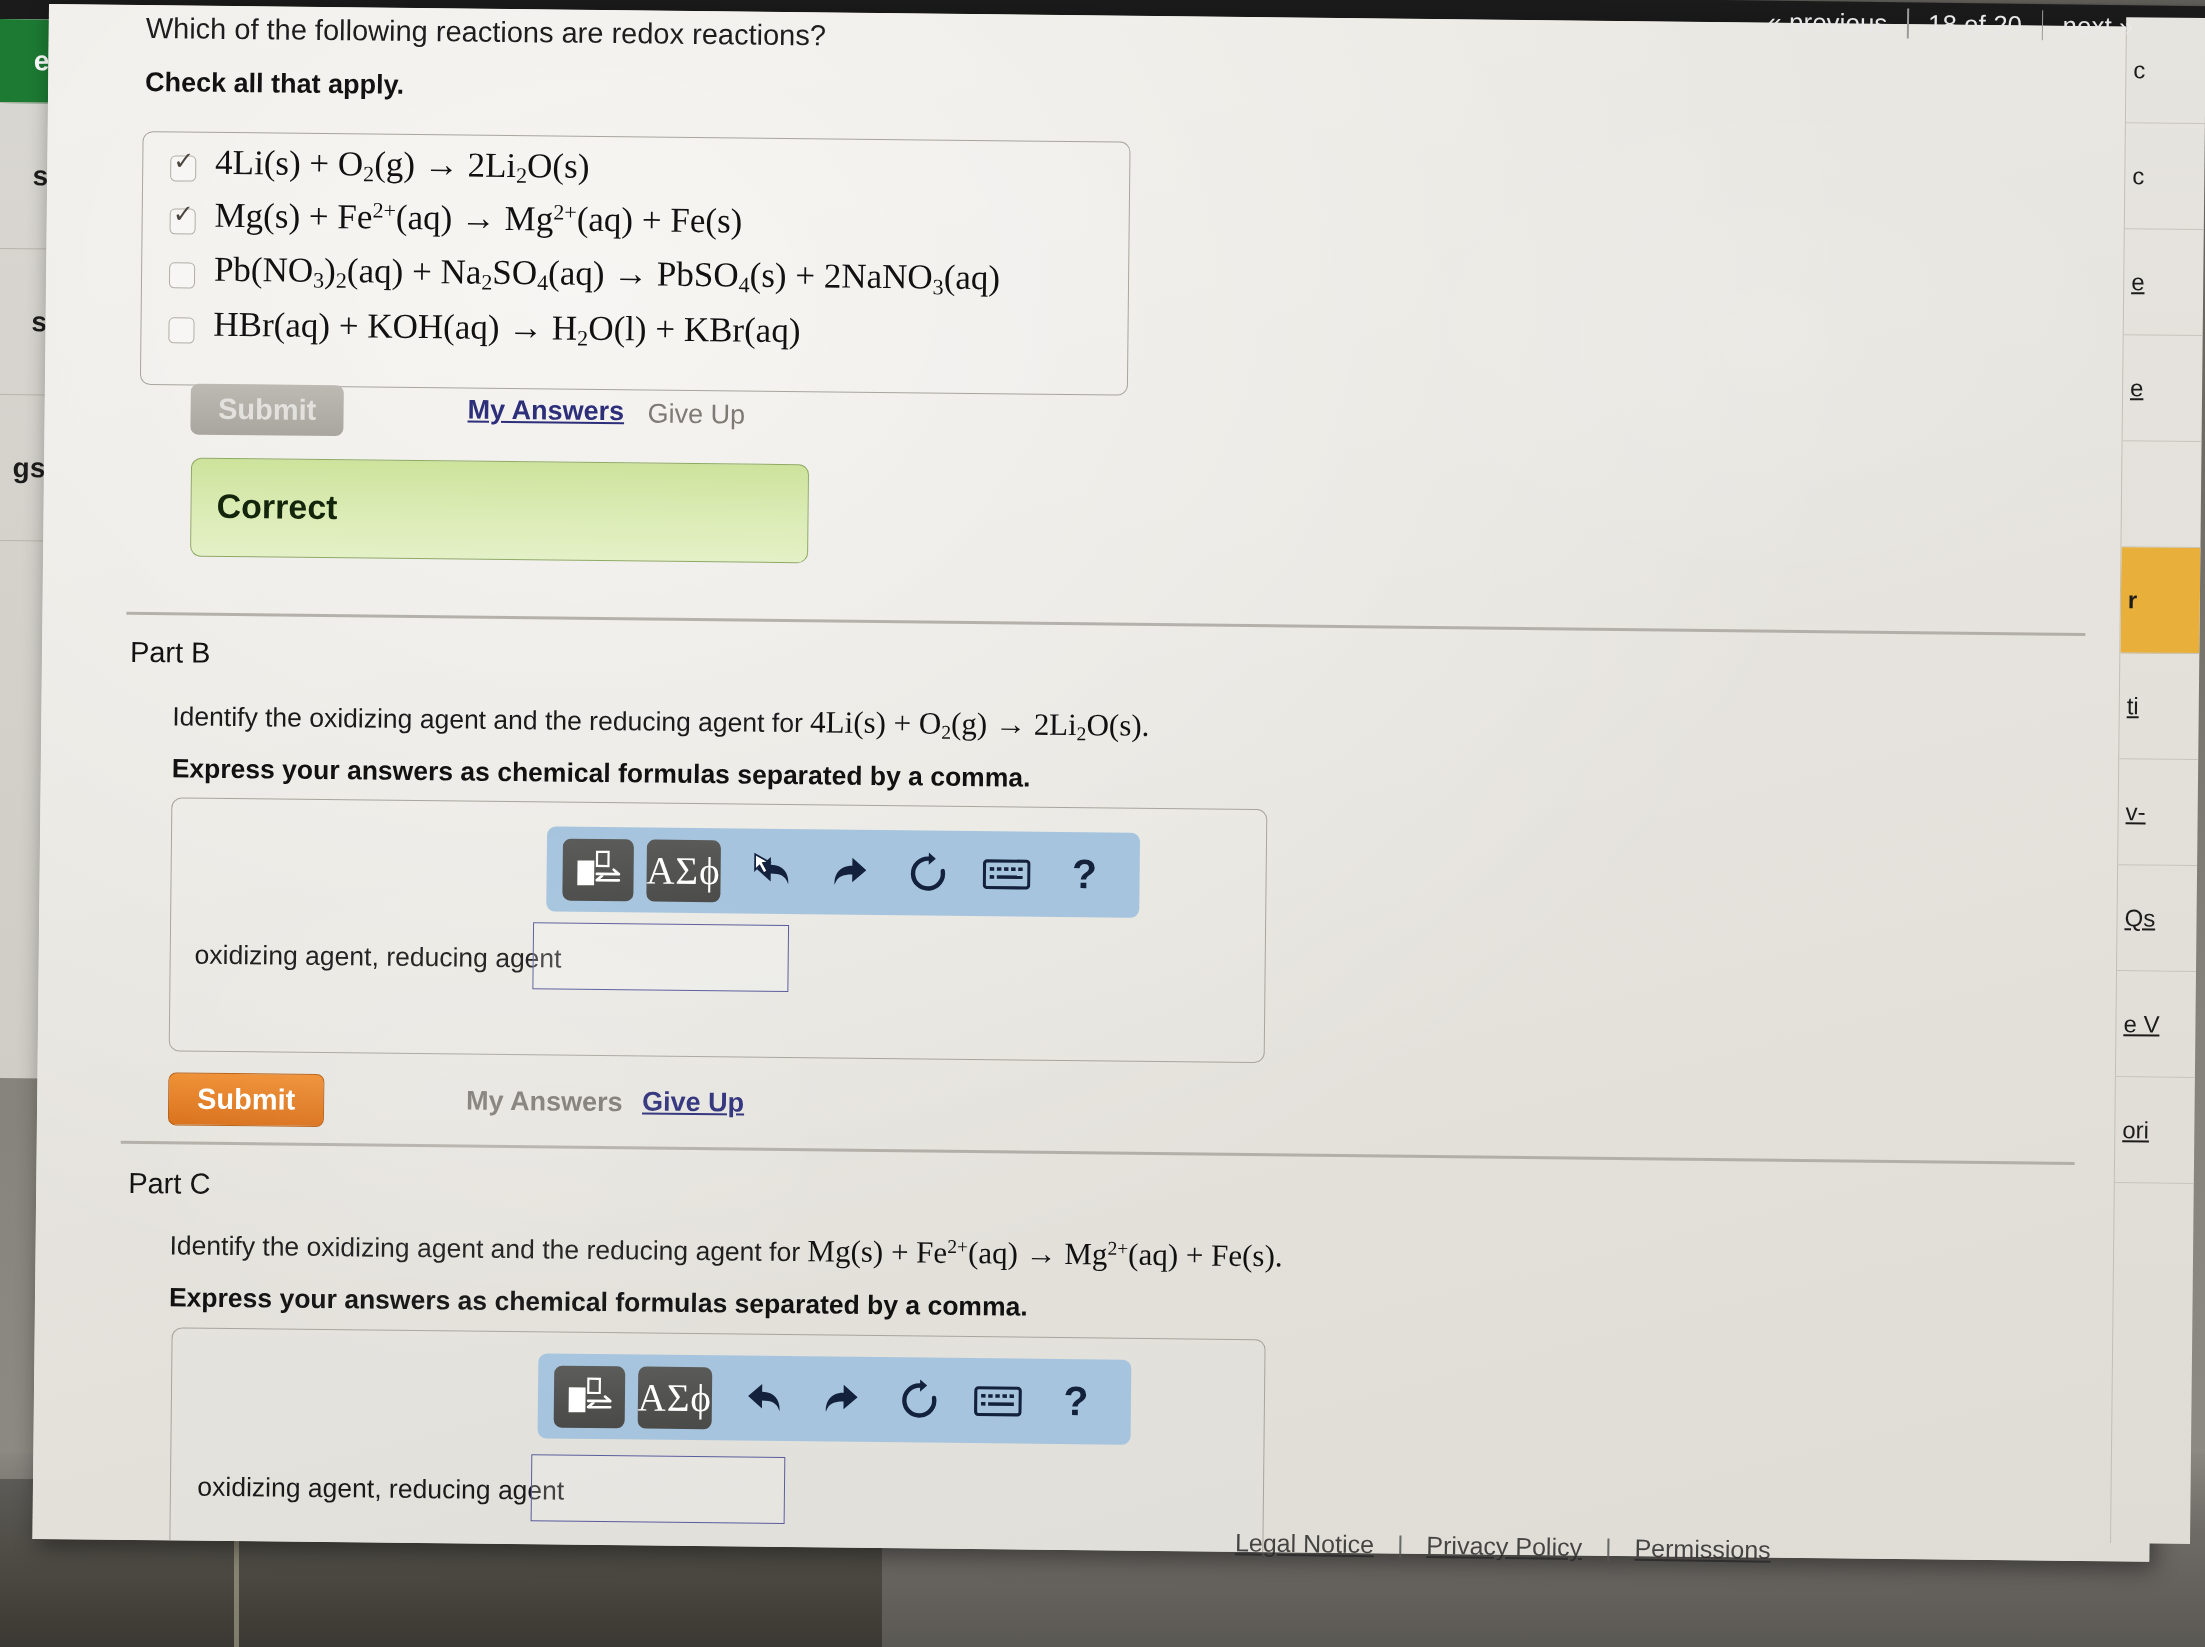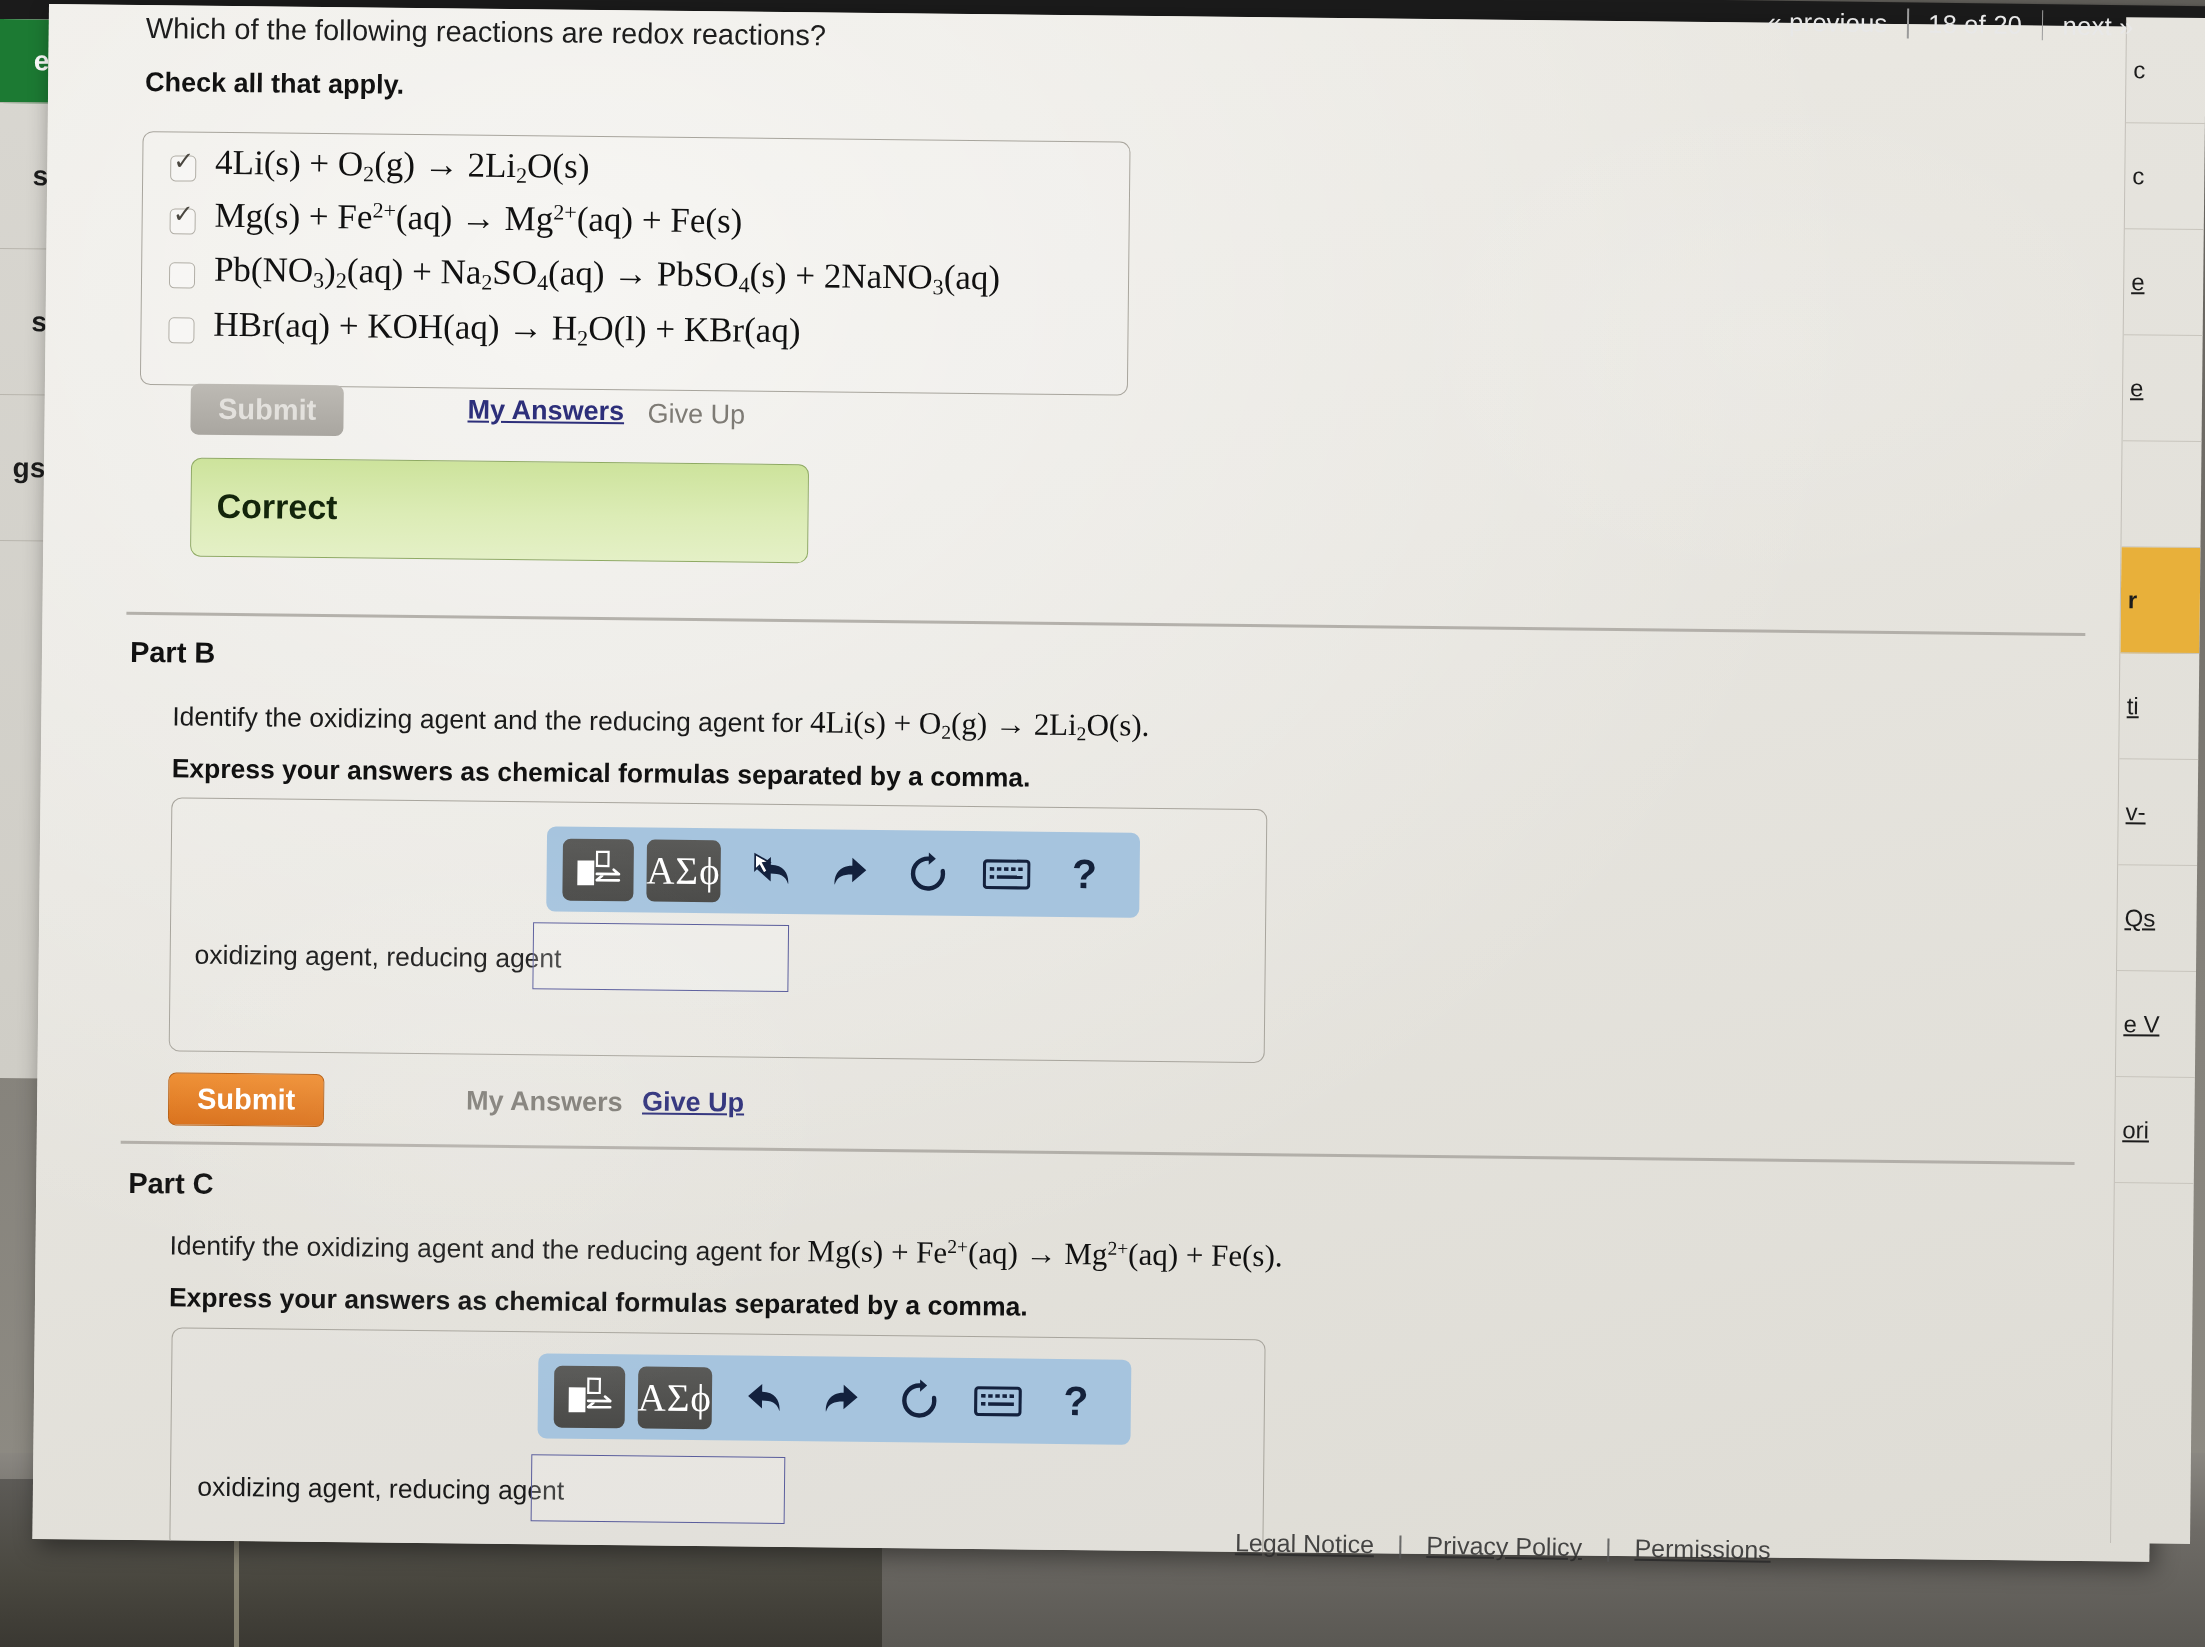--- a/index.html
+++ b/index.html
@@ -152,21 +152,21 @@
     font-size:34px;font-weight:bold;color:#13250b;
   }
 
   
   .rule{
     position:absolute;height:2.6px;background:#a9a6a0;opacity:.85;
   }
 
   
   .part-head{
-    position:absolute;font-size:29px;font-weight:bold;color:#111;
+    position:absolute;font-size:29px;font-weight:normal;color:#111;
   }
   .part-prompt{
     position:absolute;font-size:26.5px;color:#1a1a1a;white-space:nowrap;
   }
   .part-prompt .eqn{font-size:31px;}
   .part-express{
     position:absolute;font-size:26.5px;font-weight:bold;color:#111;
   }
 
   

